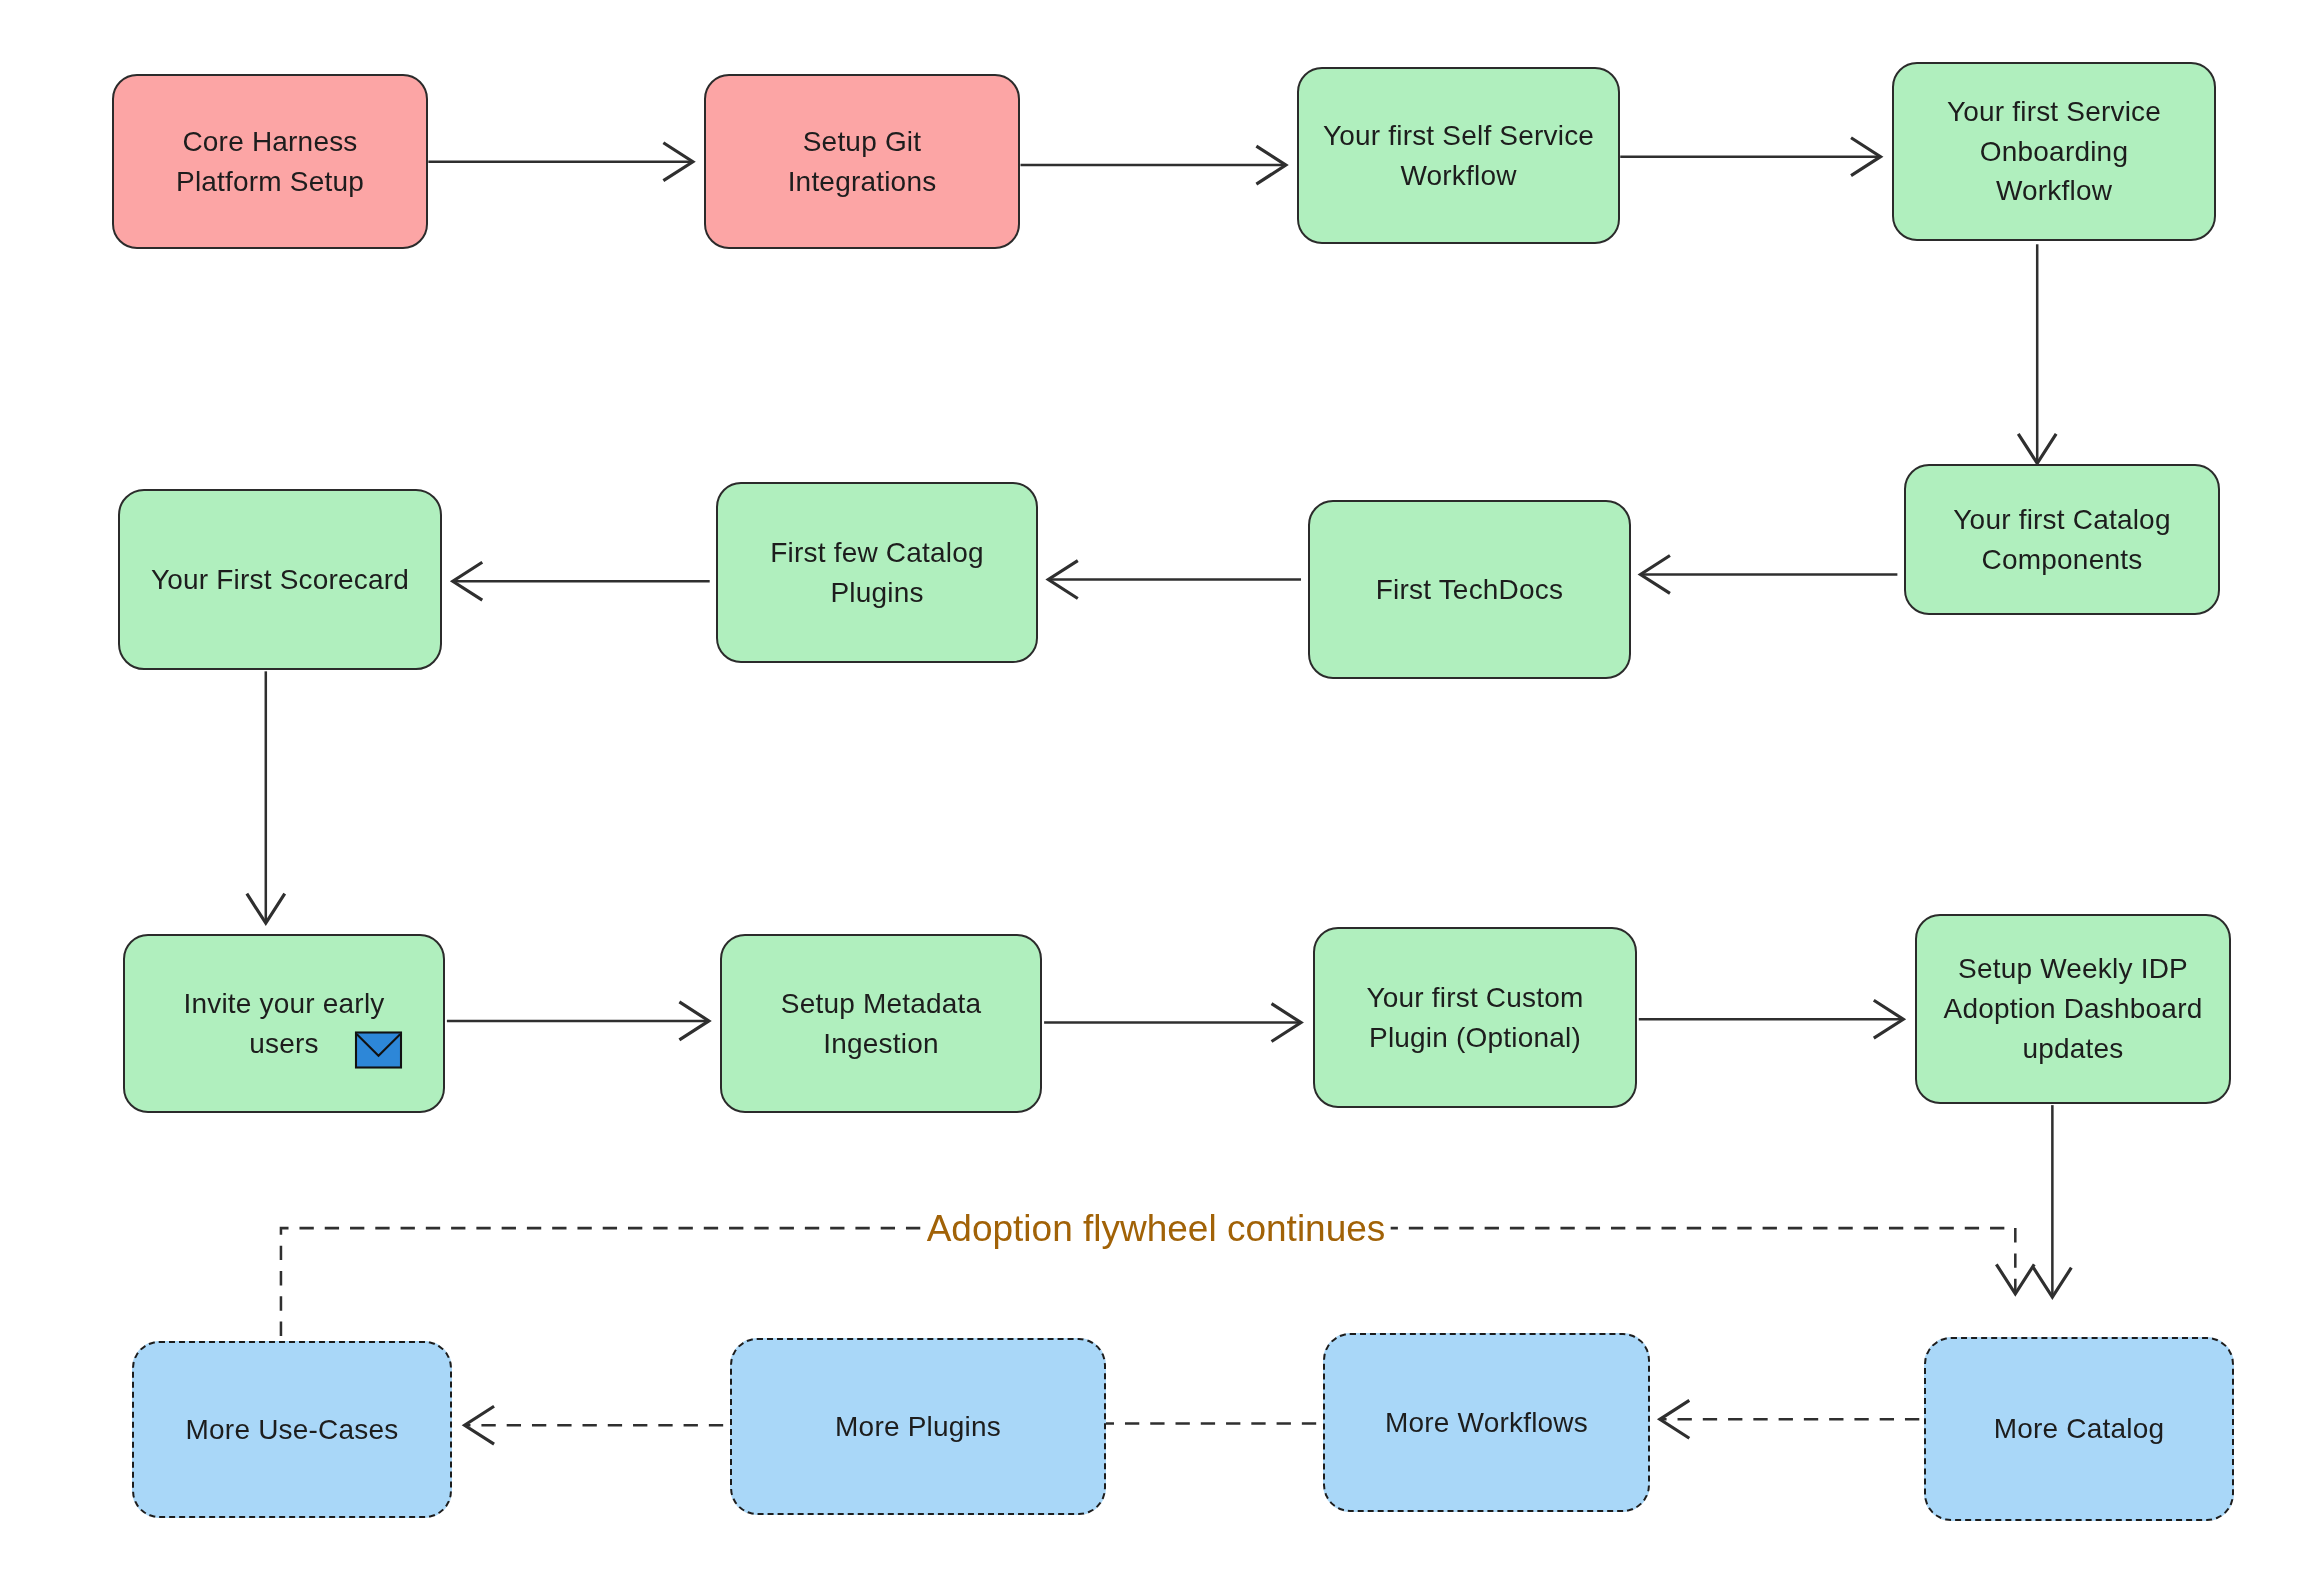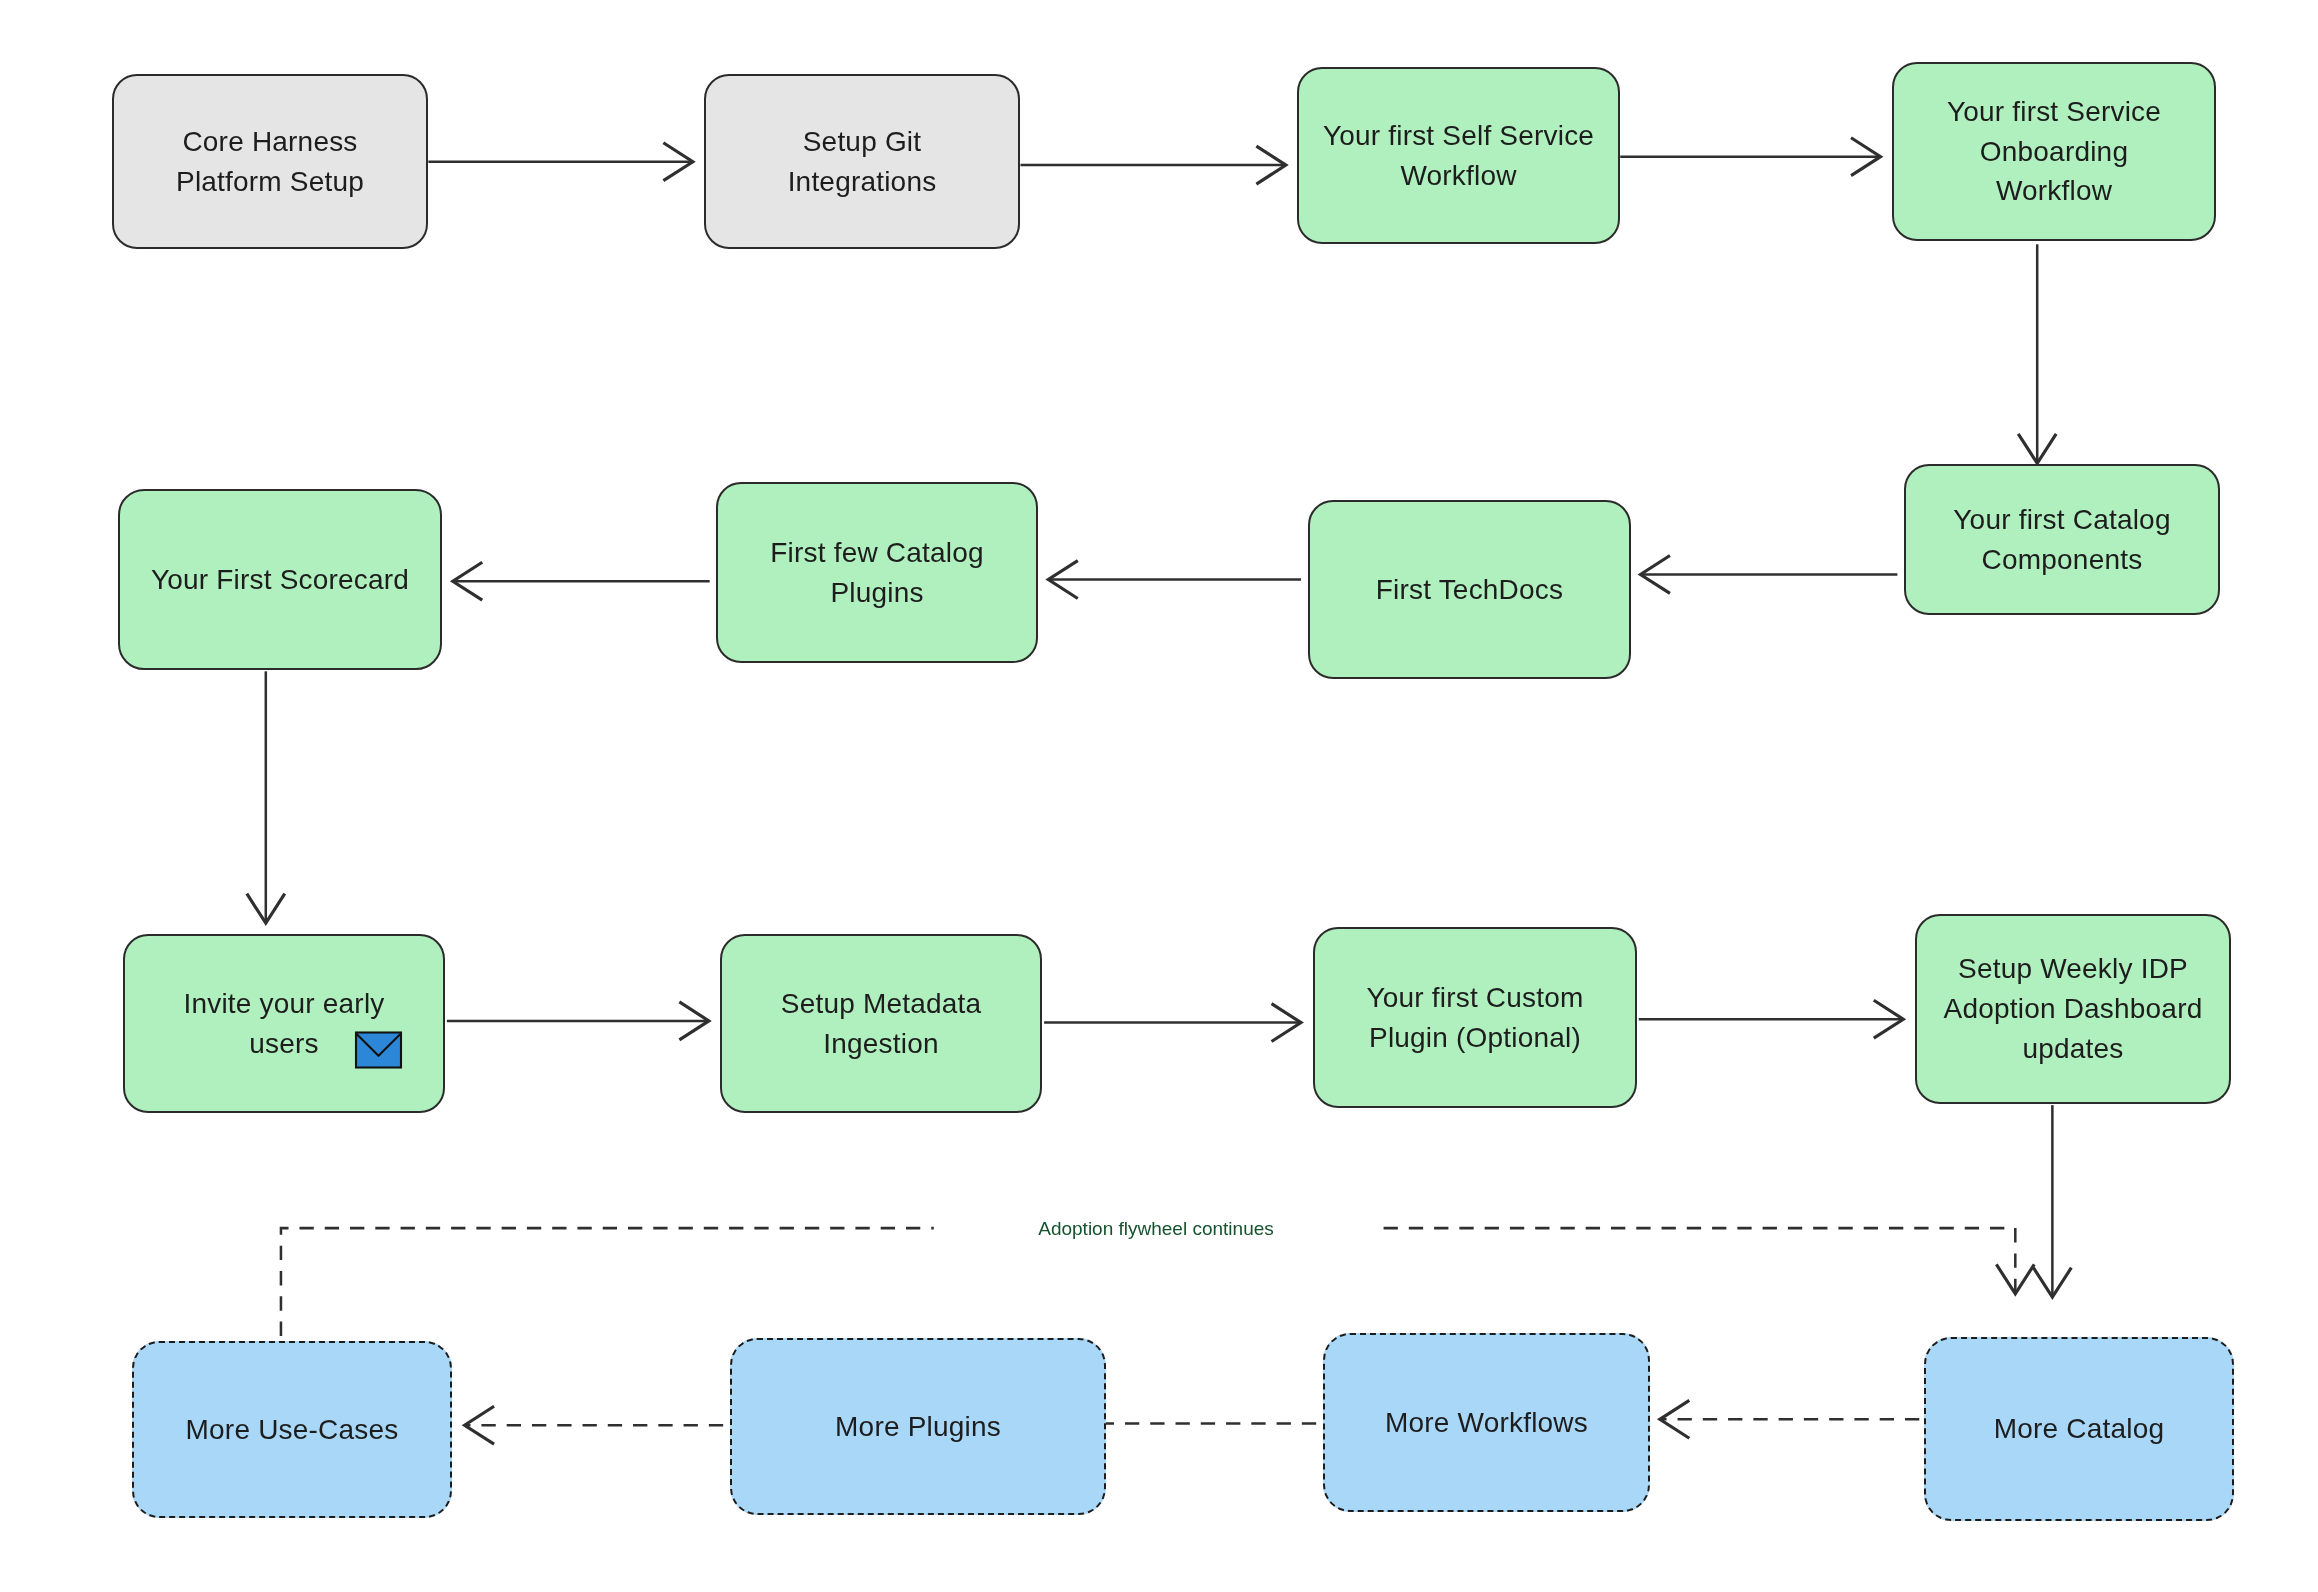--- a/index.html
+++ b/index.html
@@ -23,38 +23,38 @@
     align-items: center;
     justify-content: center;
     text-align: center;
     box-sizing: border-box;
     border-radius: 25px;
     font-size: 28px;
     line-height: 1.42;
     color: #1d1d1d;
     letter-spacing: 0.2px;
   }
-  .node.blue   { background: #e5e5e5; border: 2.5px solid #2b2b2b; }
+  .node.blue   { background: #fca5a5; border: 2.5px solid #2b2b2b; }
   .node.green  { background: #b0efbe; border: 2.5px solid #2b2b2b; }
   .node.dashed { background: #a9d7f8; border: 2.9px dashed #1c1c1c; border-radius: 27px; }
   .node .label { position: relative; }
   .envelope {
     position: absolute;
     left: 229px;
     top: 94px;
     width: 49px;
     height: 40px;
   }
   .flywheel-label {
     position: absolute;
     left: 1156px;
     top: 1229px;
     transform: translate(-50%, -50%);
-    font-size: 19px;
-    color: #14532d;
+    font-size: 37px;
+    color: #a16207;
     white-space: nowrap;
     background: #ffffff;
     padding: 0 5px;
   }
 </style>
 </head>
 <body>
 
 <div class="canvas">
 

